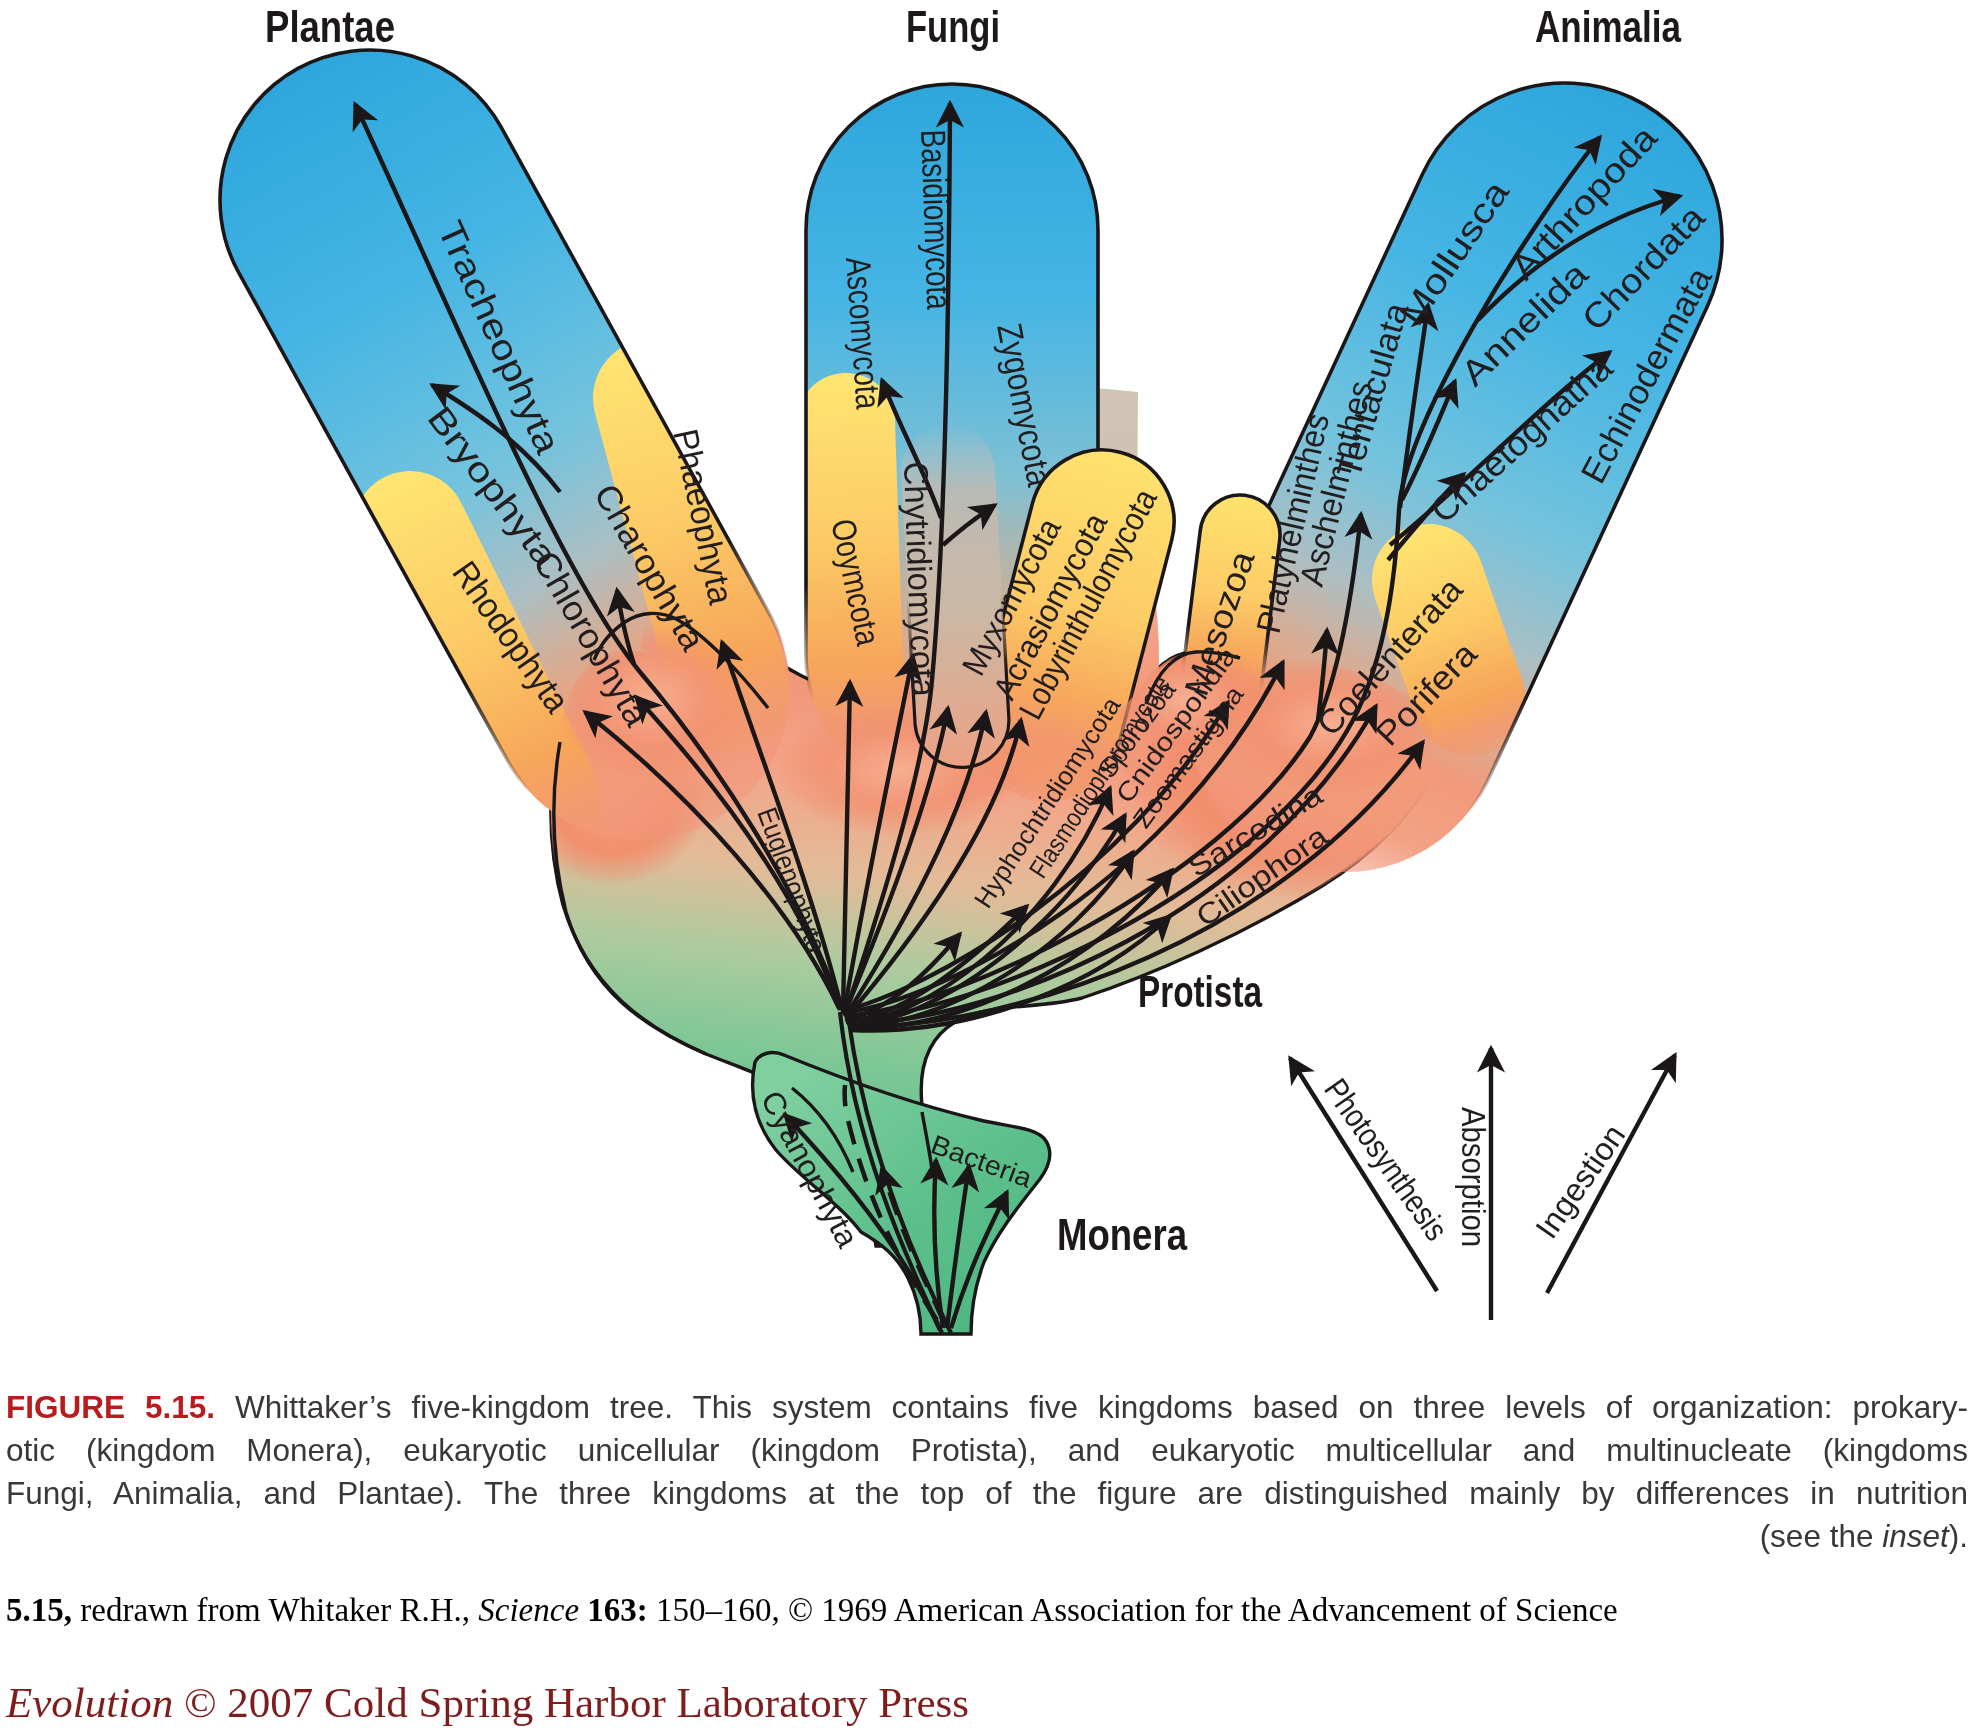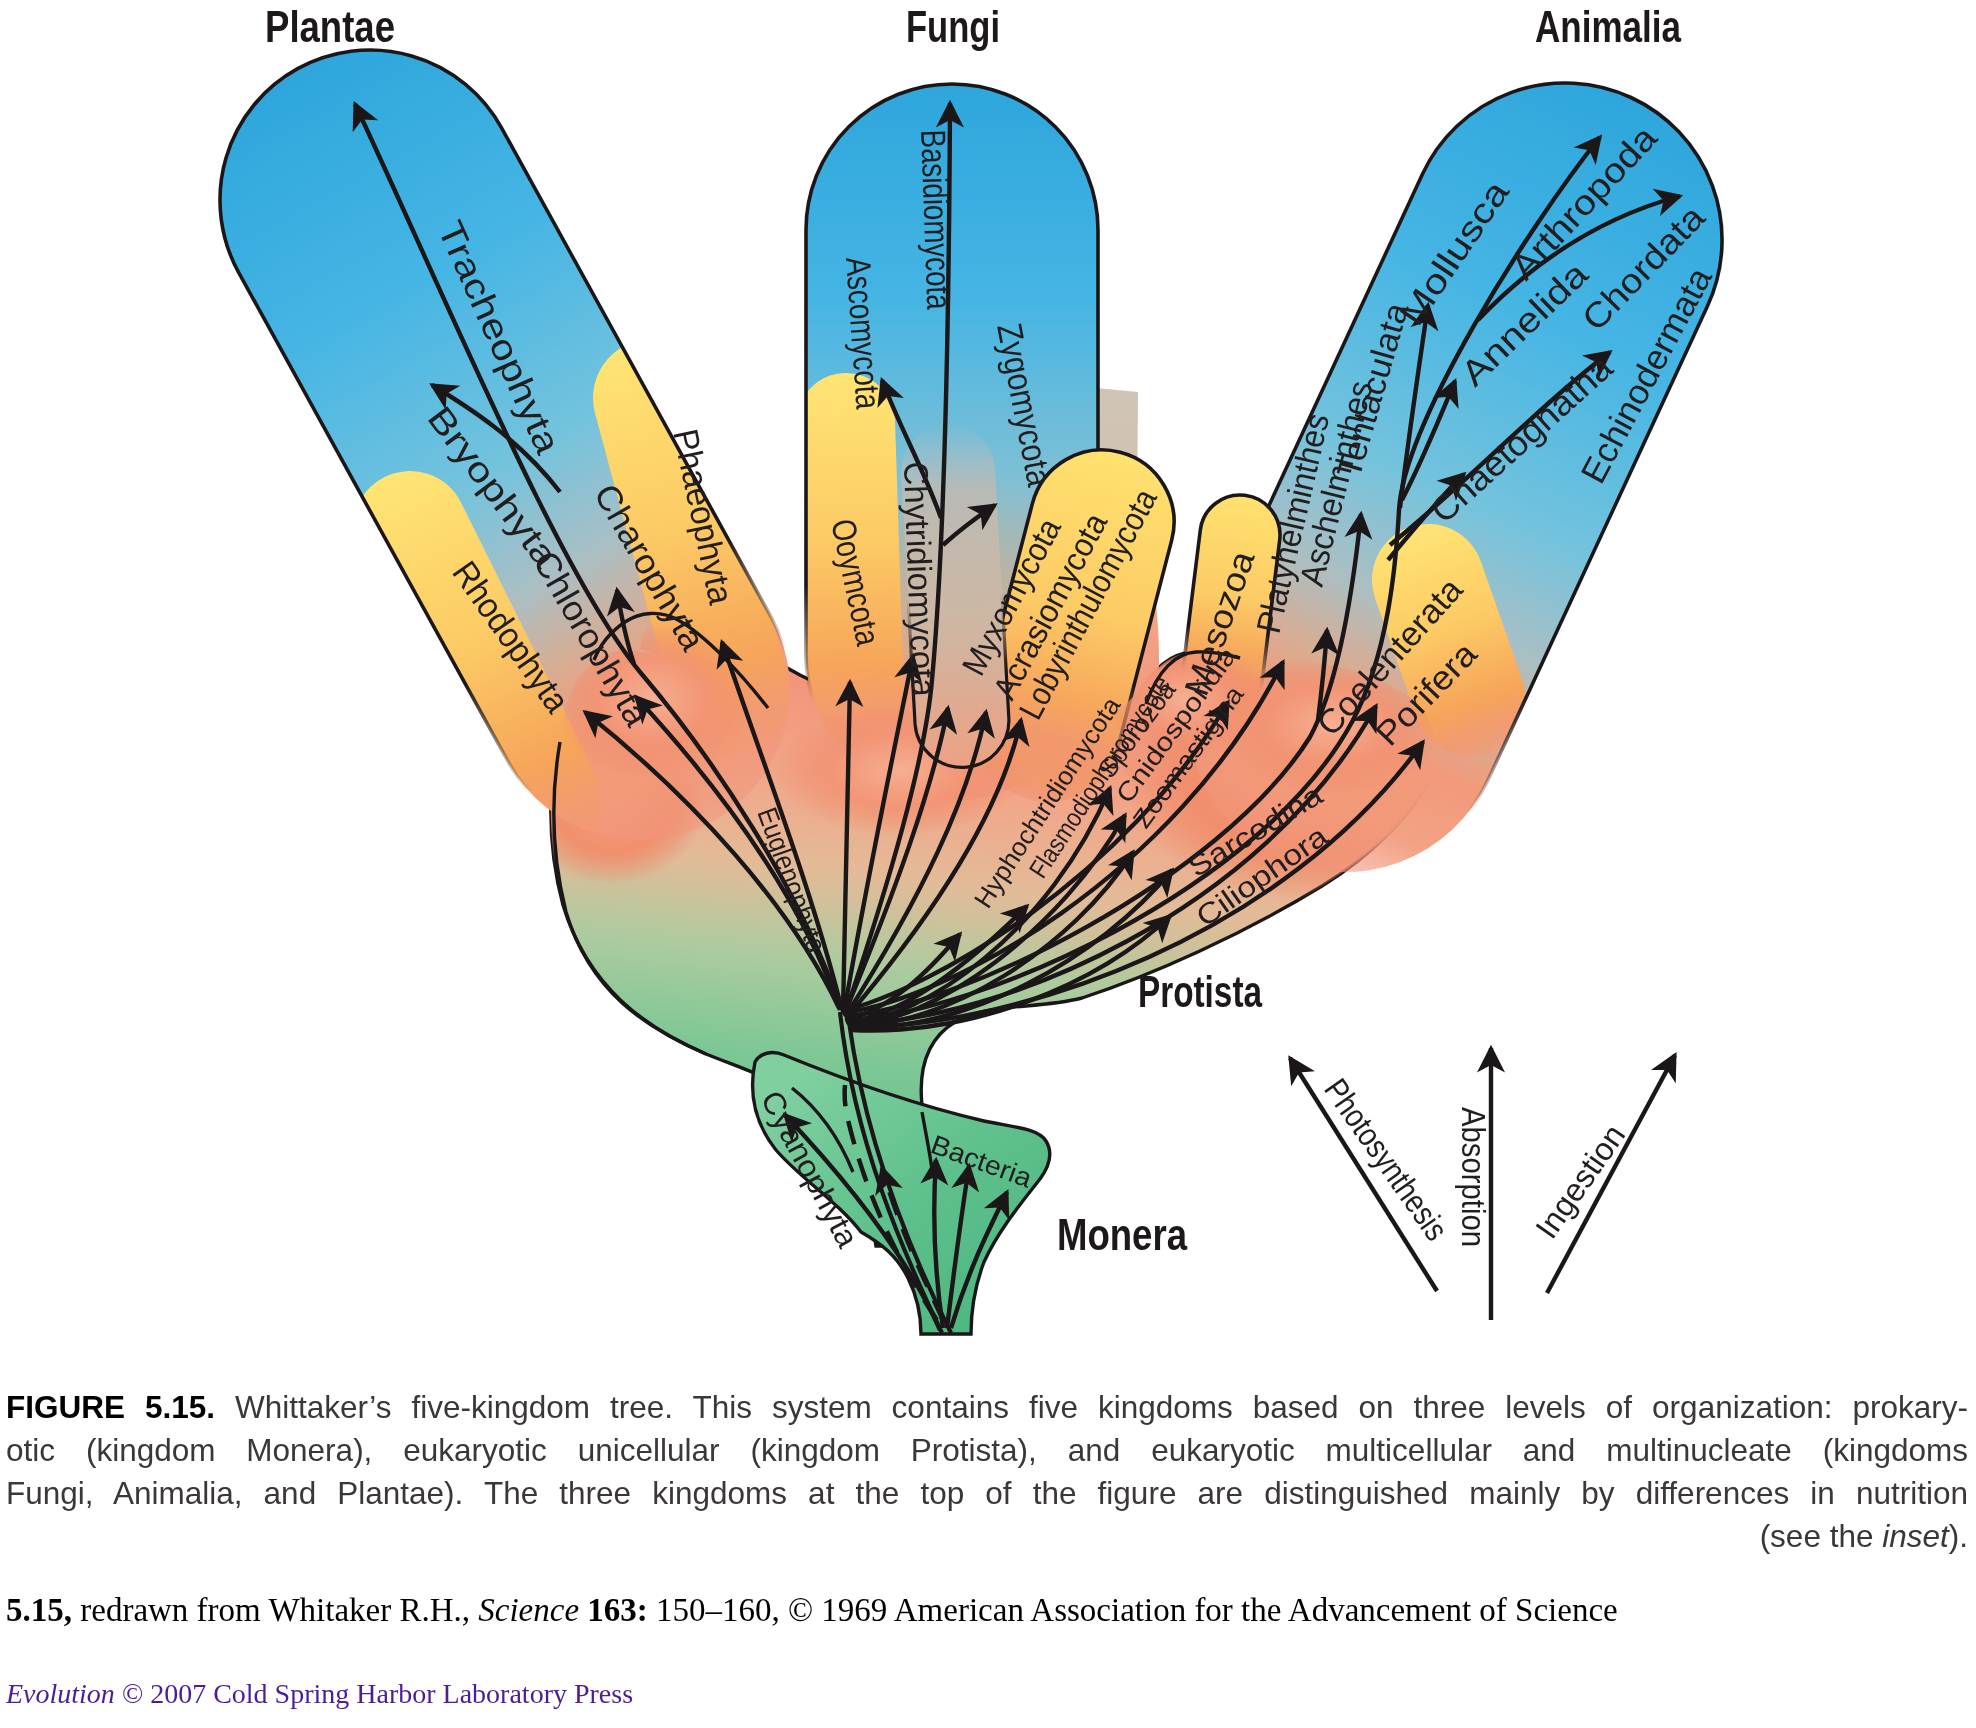--- a/index.html
+++ b/index.html
@@ -1,21 +1,21 @@
 <!DOCTYPE html>
 <html><head><meta charset="utf-8"><style>
 html,body{margin:0;padding:0;width:1976px;height:1728px;background:#fff;overflow:hidden}
 svg{display:block;position:absolute;top:0;left:0}
 .page{position:relative;width:1976px;height:1728px;font-family:"Liberation Sans",sans-serif}
 .cap{position:absolute;left:6px;top:1386px;width:1962px;font-size:31.5px;line-height:43px;color:#3b3738}
 .cap .line{text-align:justify;text-align-last:justify}
 .cap .last{text-align:right}
-.fig{color:#000000;font-weight:bold}
+.fig{color:#b91c1c;font-weight:bold}
 .src{position:absolute;left:6px;top:1592px;font-family:"Liberation Serif",serif;font-size:33px;color:#000000}
-.pub{position:absolute;left:6px;top:1678px;font-family:"Liberation Serif",serif;font-size:28px;color:#4c1d95}
+.pub{position:absolute;left:6px;top:1678px;font-family:"Liberation Serif",serif;font-size:43px;color:#7f1d1d}
 </style></head><body>
 <div class="page">
 <svg width="1976" height="1412" viewBox="0 0 1976 1412" xmlns="http://www.w3.org/2000/svg" font-family="Liberation Sans, sans-serif">
       <rect width="1976" height="1412" fill="#ffffff"></rect>
       <defs>
         <linearGradient id="gPl" gradientUnits="userSpaceOnUse" x1="297.6092869529298" y1="68.62426150716891" x2="712.3907130470702" y2="821.375738492831">
           <stop offset="0" stop-color="#2ea6dc" stop-opacity="1"></stop>
           <stop offset="0.28" stop-color="#45b5e4" stop-opacity="1"></stop>
           <stop offset="0.52" stop-color="#74c3dd" stop-opacity="1"></stop>
           <stop offset="0.66" stop-color="#aabfc4" stop-opacity="1"></stop>

